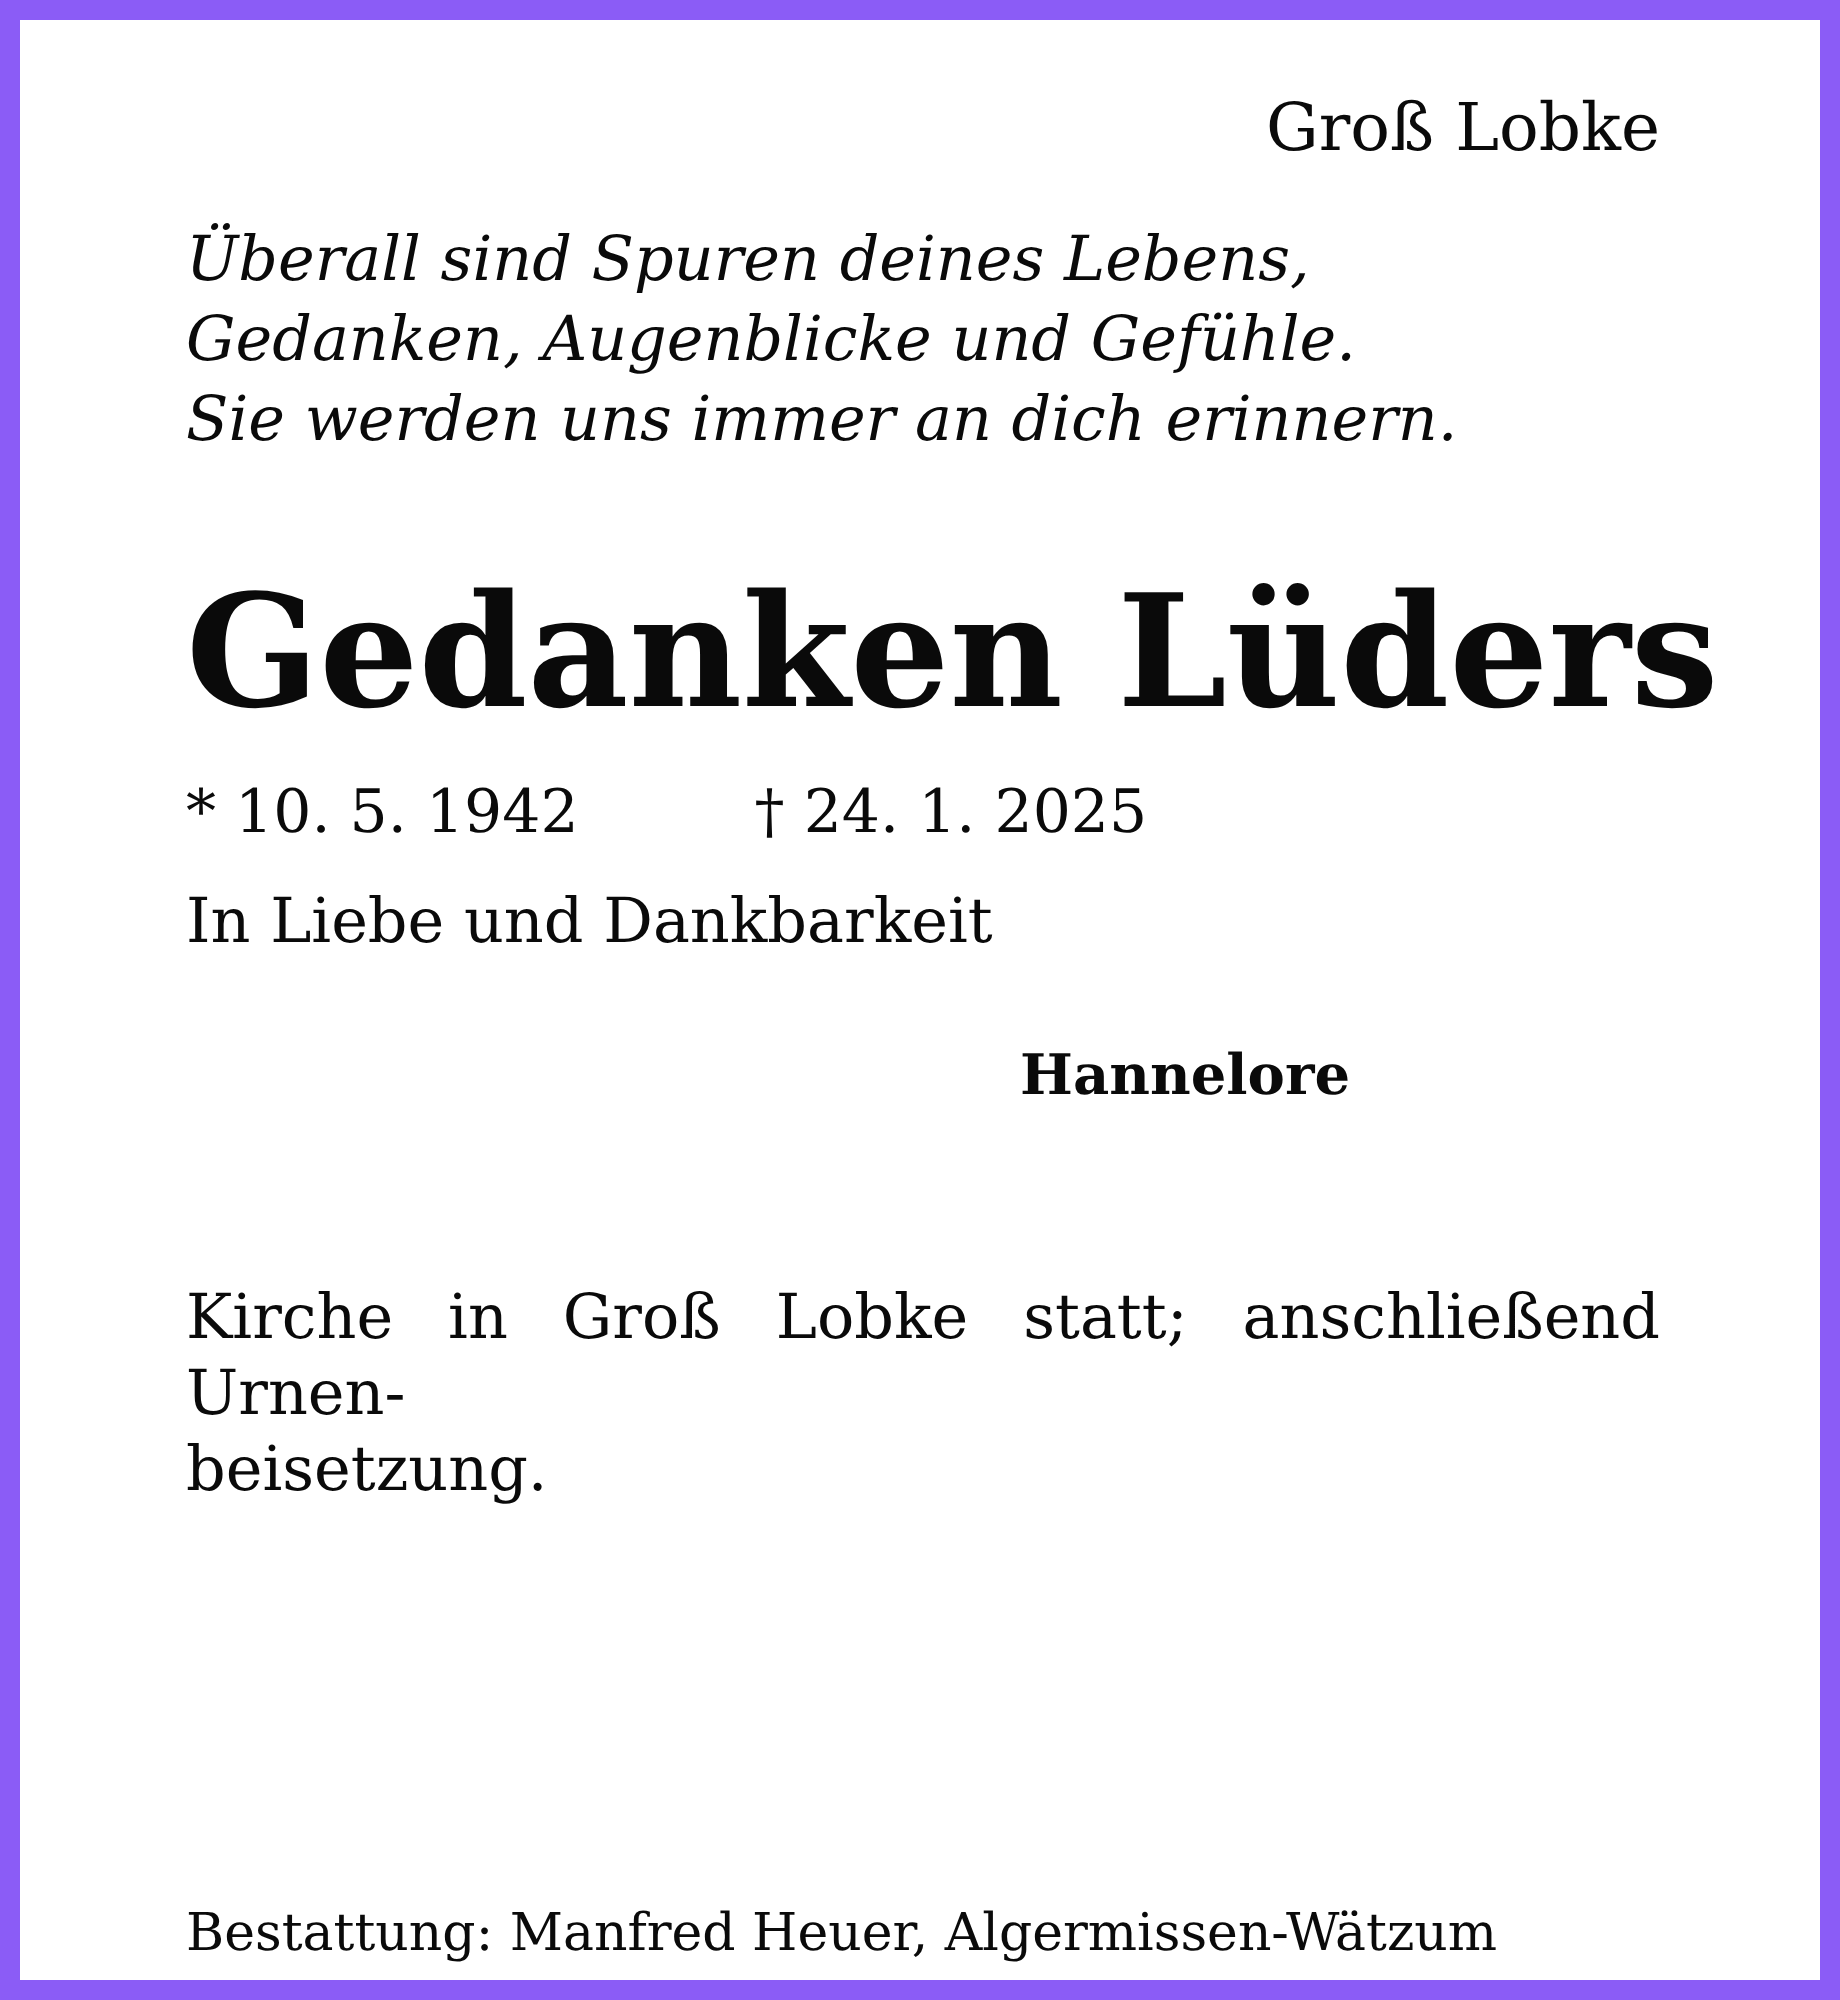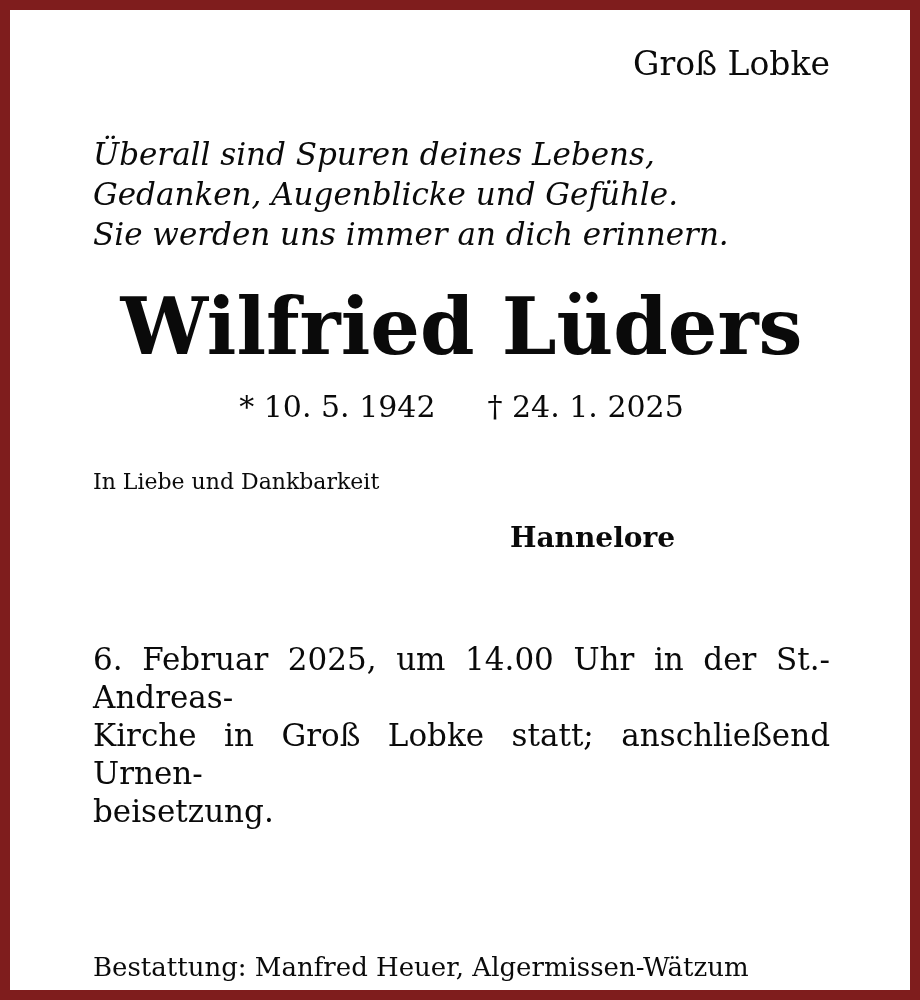--- a/index.html
+++ b/index.html
@@ -5,21 +5,21 @@
   html, body {
     margin: 0;
     padding: 0;
     background: #ffffff;
   }
   .frame {
     position: relative;
     width: 920px;
     height: 1000px;
     box-sizing: border-box;
-    border: 10px solid #7f1d1d;
+    border: 10px solid #8b5cf6;
     background: #ffffff;
     font-family: "DejaVu Serif", "Liberation Serif", serif;
     color: #0a0a0a;
     overflow: hidden;
   }
   .abs {
     position: absolute;
     left: 83px;
     right: 80px;
   }
@@ -27,43 +27,42 @@
     top: 34px;
     text-align: right;
     font-size: 33px;
     line-height: 40px;
   }
   .epigraph {
     top: 100px;
     font-style: italic;
     font-size: 31px;
     line-height: 40px;
-    margin-top: 24px;
   }
   .deceased-name {
     top: 272px;
     margin: 0;
     text-align: center;
     font-size: 78px;
     line-height: 90px;
     font-weight: bold;
     letter-spacing: 0px;
     white-space: nowrap;
   }
   .dates {
     top: 378px;
     display: flex;
-    justify-content: center;
-    gap: 52px;
+    justify-content: flex-start;
+    gap: 88px;
     font-size: 30px;
     line-height: 38px;
   }
   .salutation {
-    top: 453px;
-    font-size: 22px;
+    top: 432px;
+    font-size: 31px;
     line-height: 38px;
   }
   .mourners {
     top: 507px;
     left: 500px;
     right: 80px;
     font-weight: bold;
     font-size: 28px;
     line-height: 41px;
   }
@@ -93,35 +92,34 @@
 <div class="frame">
 
   <div class="abs location">Groß Lobke</div>
 
   <div class="abs epigraph">
     <div>Überall sind Spuren deines Lebens,</div>
     <div>Gedanken, Augenblicke und Gefühle.</div>
     <div>Sie werden uns immer an dich erinnern.</div>
   </div>
 
-  <h1 class="abs deceased-name">Wilfried Lüders</h1>
+  <h1 class="abs deceased-name">Gedanken Lüders</h1>
 
   <div class="abs dates">
     <span>* 10. 5. 1942</span>
     <span>† 24. 1. 2025</span>
   </div>
 
   <div class="abs salutation">In Liebe und Dankbarkeit</div>
 
   <div class="abs mourners">
     <div>Hannelore</div>
   </div>
 
   <div class="abs para para-1">
-    <div class="jline">6. Februar 2025, um 14.00 Uhr in der St.-Andreas-</div>
     <div class="jline">Kirche in Groß Lobke statt; anschließend Urnen-</div>
     <div class="lline">beisetzung.</div>
   </div>
 
 
   <div class="abs undertaker">Bestattung: Manfred Heuer, Algermissen-Wätzum</div>
 
 </div>
 
 </body></html>

